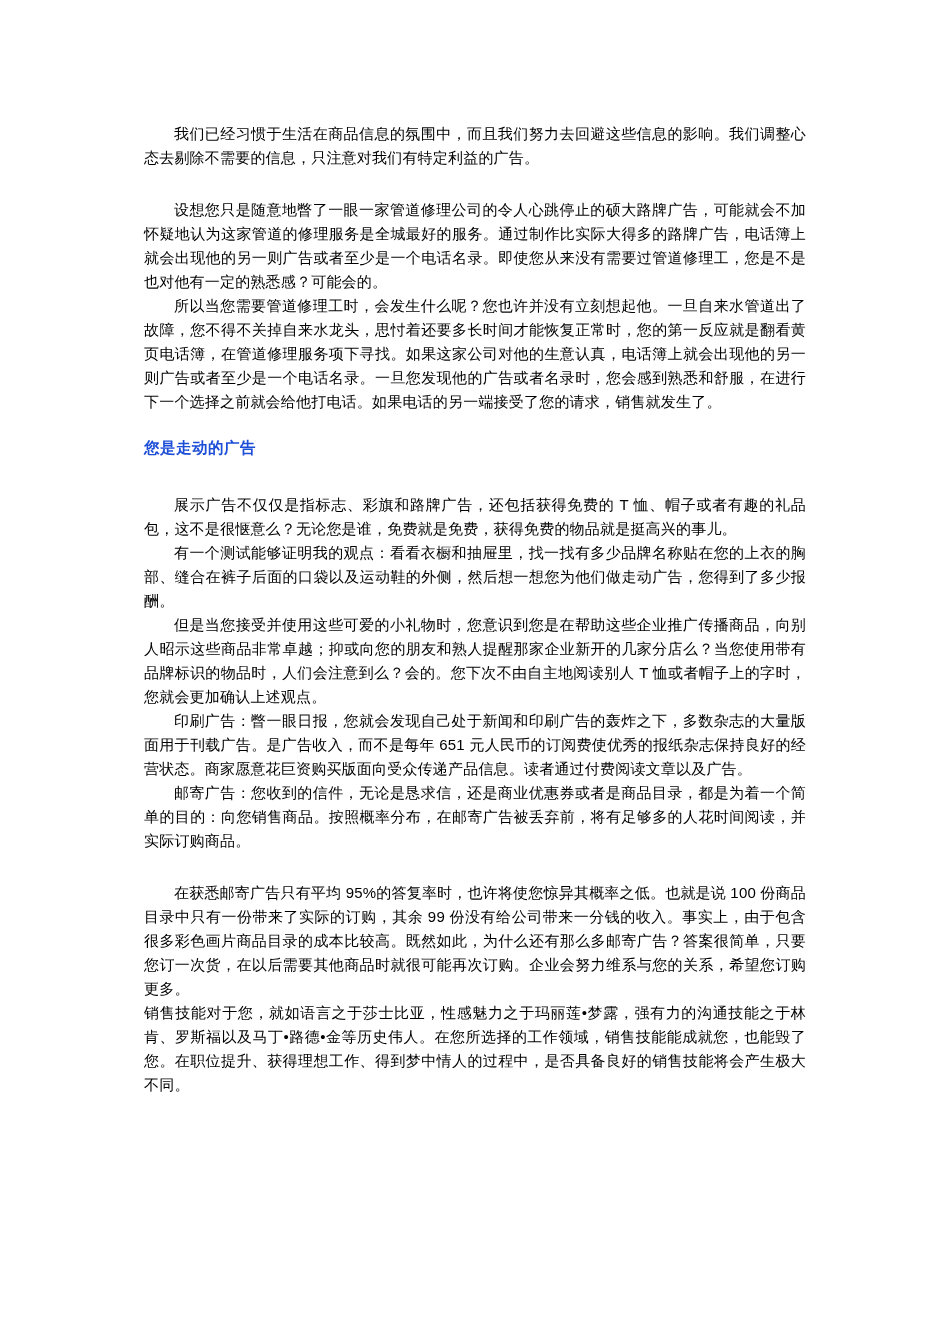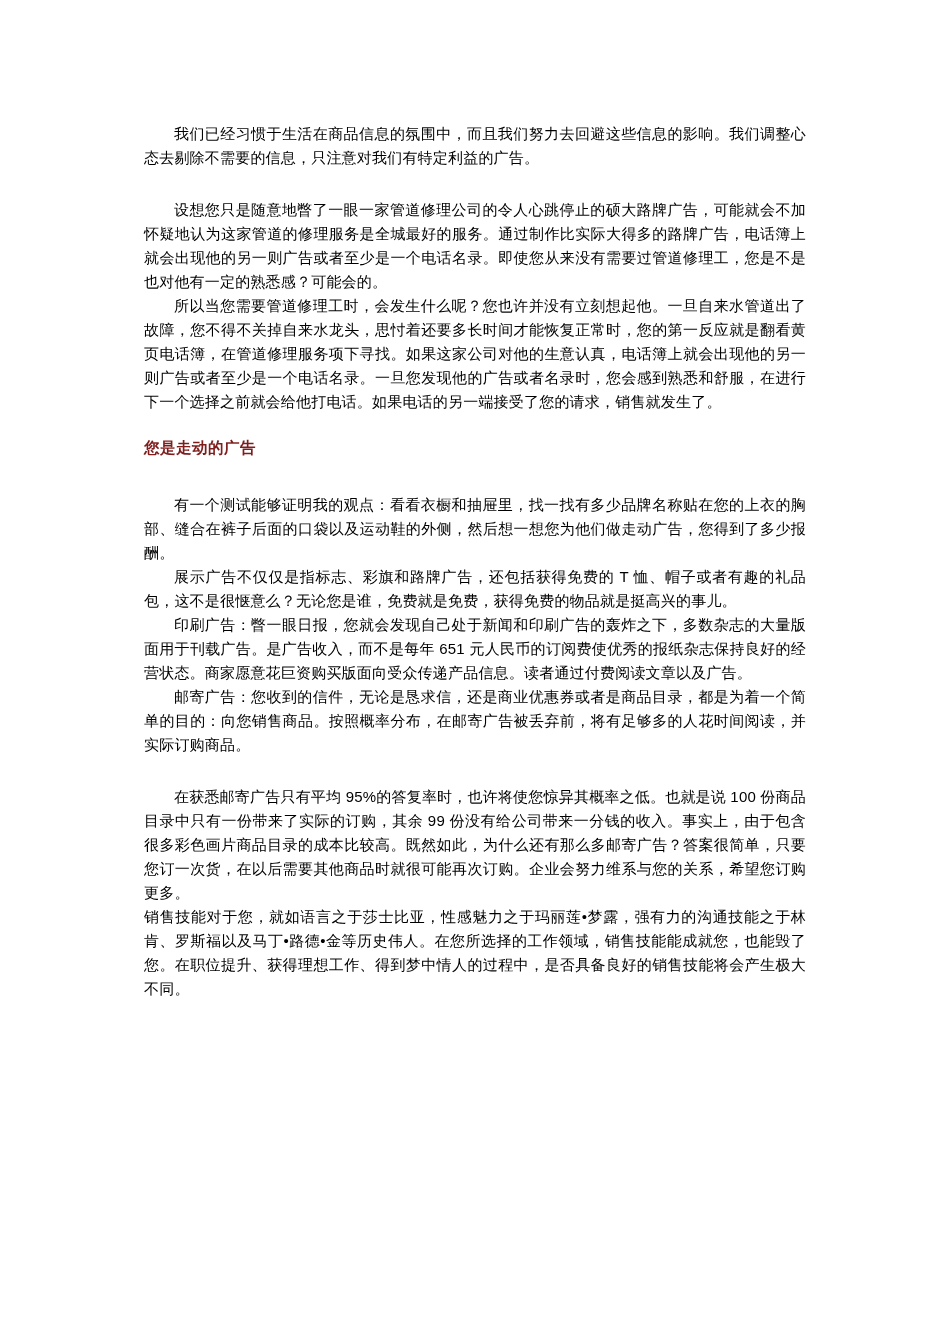--- a/index.html
+++ b/index.html
@@ -47,27 +47,28 @@
 <body>
 
 <div class="page">
 
   <p class="para indent gap-after" style="color: rgb(0, 0, 0);">我们已经习惯于生活在商品信息的氛围中，而且我们努力去回避这些信息的影响。我们调整心态去剔除不需要的信息，只注意对我们有特定利益的广告。</p>
 
   <p class="para indent" style="color: rgb(0, 0, 0);">设想您只是随意地瞥了一眼一家管道修理公司的令人心跳停止的硕大路牌广告，可能就会不加怀疑地认为这家管道的修理服务是全城最好的服务。通过制作比实际大得多的路牌广告，电话簿上就会出现他的另一则广告或者至少是一个电话名录。即使您从来没有需要过管道修理工，您是不是也对他有一定的熟悉感？可能会的。</p>
 
   <p class="para indent" style="color: rgb(0, 0, 0);">所以当您需要管道修理工时，会发生什么呢？您也许并没有立刻想起他。一旦自来水管道出了故障，您不得不关掉自来水龙头，思忖着还要多长时间才能恢复正常时，您的第一反应就是翻看黄页电话簿，在管道修理服务项下寻找。如果这家公司对他的生意认真，电话簿上就会出现他的另一则广告或者至少是一个电话名录。一旦您发现他的广告或者名录时，您会感到熟悉和舒服，在进行下一个选择之前就会给他打电话。如果电话的另一端接受了您的请求，销售就发生了。</p>
 
-  <h2 class="heading-cyan" style="color: #7f1d1d;">您是走动的广告</h2>
+  <h2 class="heading-cyan" style="color: #1d4ed8;">您是走动的广告</h2>
 
+
+  <p class="para indent" style="color: rgb(0, 0, 0);">展示广告不仅仅是指标志、彩旗和路牌广告，还包括获得免费的 T 恤、帽子或者有趣的礼品包，这不是很惬意么？无论您是谁，免费就是免费，获得免费的物品就是挺高兴的事儿。</p>
 
   <p class="para indent" style="color: rgb(0, 0, 0);">有一个测试能够证明我的观点：看看衣橱和抽屉里，找一找有多少品牌名称贴在您的上衣的胸部、缝合在裤子后面的口袋以及运动鞋的外侧，然后想一想您为他们做走动广告，您得到了多少报酬。</p>
 
-  <p class="para indent" style="color: rgb(0, 0, 0);">展示广告不仅仅是指标志、彩旗和路牌广告，还包括获得免费的 T 恤、帽子或者有趣的礼品包，这不是很惬意么？无论您是谁，免费就是免费，获得免费的物品就是挺高兴的事儿。</p>
-
+  <p class="para indent" style="color: rgb(0, 0, 0);">但是当您接受并使用这些可爱的小礼物时，您意识到您是在帮助这些企业推广传播商品，向别人昭示这些商品非常卓越；抑或向您的朋友和熟人提醒那家企业新开的几家分店么？当您使用带有品牌标识的物品时，人们会注意到么？会的。您下次不由自主地阅读别人 T 恤或者帽子上的字时，您就会更加确认上述观点。</p>
 
   <p class="para indent" style="color: rgb(0, 0, 0);">印刷广告：瞥一眼日报，您就会发现自己处于新闻和印刷广告的轰炸之下，多数杂志的大量版面用于刊载广告。是广告收入，而不是每年 651 元人民币的订阅费使优秀的报纸杂志保持良好的经营状态。商家愿意花巨资购买版面向受众传递产品信息。读者通过付费阅读文章以及广告。</p>
 
   <p class="para indent" style="color: rgb(0, 0, 0);">邮寄广告：您收到的信件，无论是恳求信，还是商业优惠券或者是商品目录，都是为着一个简单的目的：向您销售商品。按照概率分布，在邮寄广告被丢弃前，将有足够多的人花时间阅读，并实际订购商品。</p>
 
   <p class="para indent gap-before" style="color: rgb(0, 0, 0);">在获悉邮寄广告只有平均 95%的答复率时，也许将使您惊异其概率之低。也就是说 100 份商品目录中只有一份带来了实际的订购，其余 99 份没有给公司带来一分钱的收入。事实上，由于包含很多彩色画片商品目录的成本比较高。既然如此，为什么还有那么多邮寄广告？答案很简单，只要您订一次货，在以后需要其他商品时就很可能再次订购。企业会努力维系与您的关系，希望您订购更多。</p>
 
 
   <p class="para" style="color: rgb(0, 0, 0);">销售技能对于您，就如语言之于莎士比亚，性感魅力之于玛丽莲•梦露，强有力的沟通技能之于林肯、罗斯福以及马丁•路德•金等历史伟人。在您所选择的工作领域，销售技能能成就您，也能毁了您。在职位提升、获得理想工作、得到梦中情人的过程中，是否具备良好的销售技能将会产生极大不同。</p>
 

